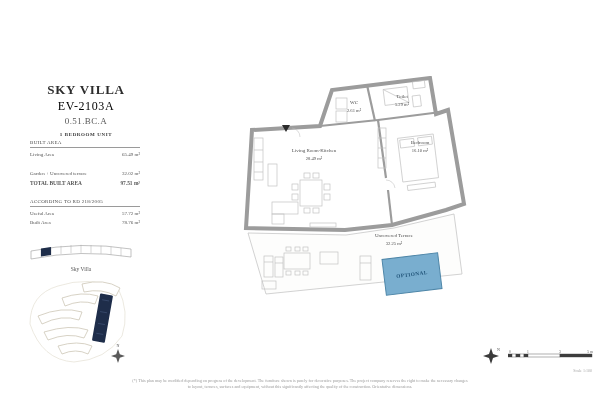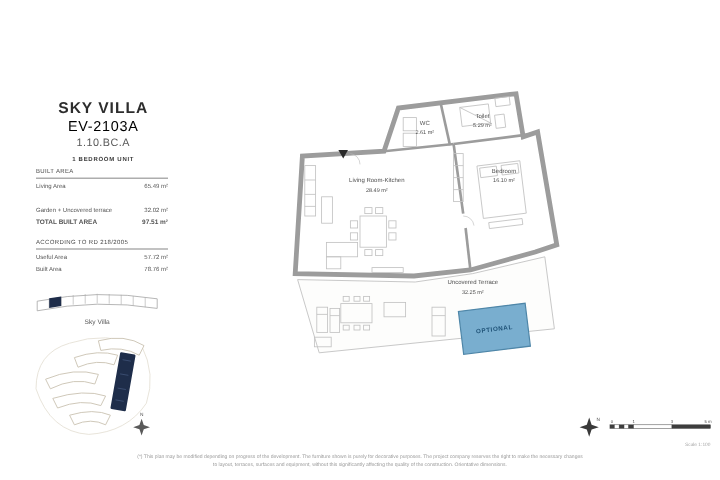--- a/index.html
+++ b/index.html
@@ -1,17 +1,17 @@
 <!DOCTYPE html>
 <html><head>
 <meta charset="utf-8">
 <style>
   html,body{margin:0;padding:0;background:#ffffff;}
   .sheet{position:relative;width:600px;height:400px;background:#ffffff;overflow:hidden;
-         font-family:Liberation Sans, sans-serif;color:#3c3c3c;}
+         font-family:Liberation Serif, serif;color:#3c3c3c;}
 
   
   .titleblock{position:absolute;left:30px;top:82px;width:112px;text-align:center;}
   .project{font-size:13px;font-weight:bold;letter-spacing:.8px;color:#2d2d2d;}
   .unitcode{font-size:12px;font-weight:normal;color:#000000;margin-top:1px;letter-spacing:.6px;}
   .unitref{font-size:9px;color:#585858;margin-top:2px;letter-spacing:.4px;}
   .unittype{font-size:5px;font-weight:bold;margin-top:6px;letter-spacing:.6px;color:#3a3a3a;}
 
   .areas{position:absolute;left:30px;width:110px;font-size:5px;color:#555;}
   .areas.t1{top:140px;}
@@ -55,21 +55,21 @@
               font-size:4.2px;line-height:1.5;color:#9a9a9a;}
 </style>
 </head>
 <body>
 
 <div class="sheet">
 
   <div class="titleblock">
     <div class="project">SKY VILLA</div>
     <div class="unitcode">EV-2103A</div>
-    <div class="unitref">1.10.BC.A</div>
+    <div class="unitref">0.51.BC.A</div>
     <div class="unittype">1 BEDROOM UNIT</div>
   </div>
 
   <div class="areas t1">
     <div class="tbl-head">BUILT AREA</div>
     <div class="arow">
       <span>Living Area</span>
       <span>65.49 m²</span>
     </div>
     <div class="arow gap">

